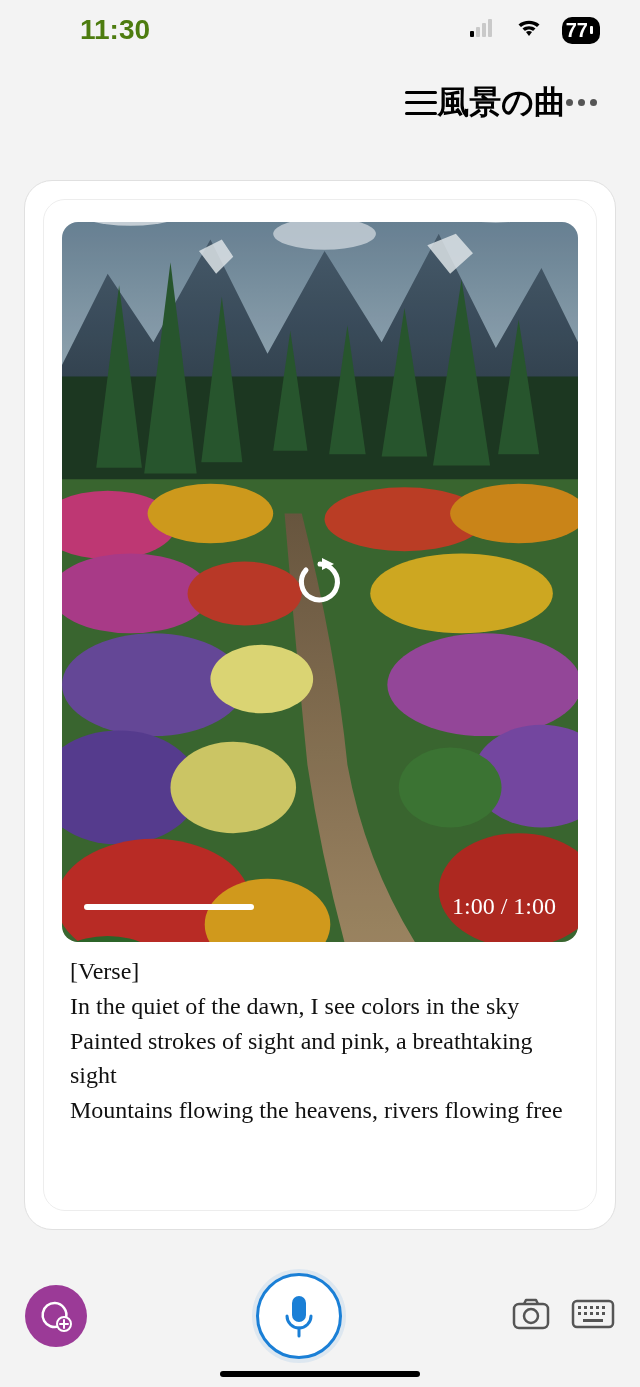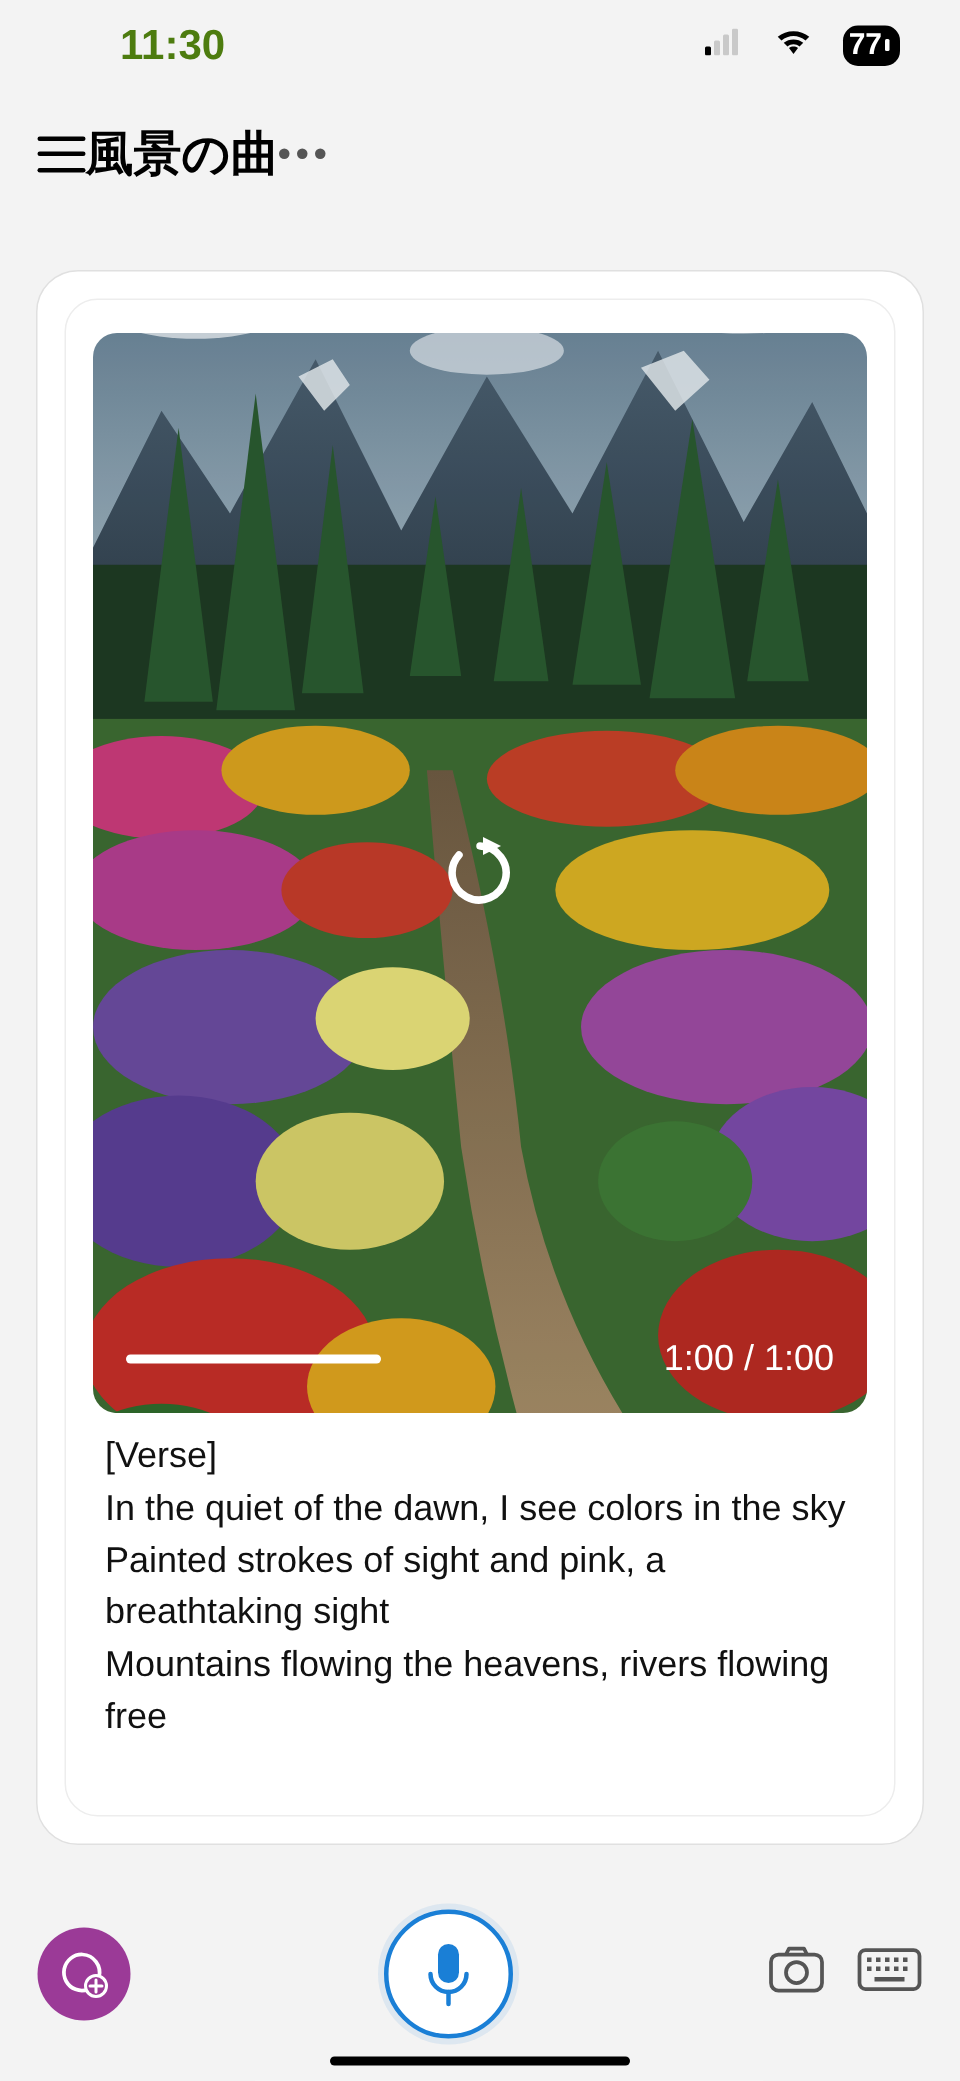--- a/index.html
+++ b/index.html
@@ -5,30 +5,30 @@
   * { box-sizing: border-box; margin: 0; padding: 0; }
   html, body { width: 640px; height: 1387px; font-family: -apple-system, BlinkMacSystemFont, "Segoe UI", sans-serif; background: #f3f3f3; overflow: hidden; }
 
   
   .status-bar { height: 60px; display: flex; align-items: center; justify-content: space-between; padding: 0 40px 0 80px; }
   .status-time { font-size: 28px; font-weight: 700; color: #4d7c0f; }
   .status-right { display: flex; align-items: center; gap: 20px; }
   .battery-badge { background: #000; color: #fff; border-radius: 10px; padding: 2px 6px 2px 4px; font-size: 20px; font-weight: 700; display: flex; align-items: center; }
 
   
-  .header { height: 85px; display: flex; align-items: center; justify-content: flex-start; padding: 0 24px 0 25px; background: #f3f3f3; }
+  .header { height: 85px; display: flex; align-items: center; justify-content: flex-end; padding: 0 43px 0 25px; background: #f3f3f3; }
   .menu-icon { width: 32px; height: 24px; display: flex; flex-direction: column; justify-content: space-between; cursor: pointer; }
   .menu-icon span { display: block; height: 3px; background: #000; border-radius: 2px; width: 100%; }
   .header-title { font-size: 32px; font-weight: 700; color: #000; }
   .more-icon { display: flex; gap: 5px; cursor: pointer; }
   .more-icon span { width: 7px; height: 7px; background: #555; border-radius: 50%; }
 
   
   .outer-card { margin: 35px 24px 0 24px; background: #fff; border: 1px solid #e0e0e0; border-radius: 28px; padding: 18px; height: 1050px; overflow: hidden; }
-  .inner-card { background: #fff; border: 1px solid #ededed; border-radius: 22px; padding: 22px 18px; height: 100%; overflow: hidden; }
+  .inner-card { background: #fff; border: 1px solid #ededed; border-radius: 22px; padding: 22px 18px; height: 100%; overflow: hidden; font-family: Liberation Serif, serif; }
 
   
   .media { position: relative; width: 100%; height: 720px; border-radius: 16px; overflow: hidden; }
   .media svg.bg { position: absolute; inset: 0; width: 100%; height: 100%; display: block; }
   .reload-overlay { position: absolute; top: 50%; left: 50%; transform: translate(-50%, -50%); width: 52px; height: 52px; cursor: pointer; }
   .progress-row { position: absolute; left: 22px; right: 22px; bottom: 22px; display: flex; align-items: center; justify-content: space-between; }
   .progress-track { width: 170px; height: 6px; background: #fff; border-radius: 3px; }
   .progress-time { color: #fff; font-size: 24px; font-weight: 500; }
 
   

